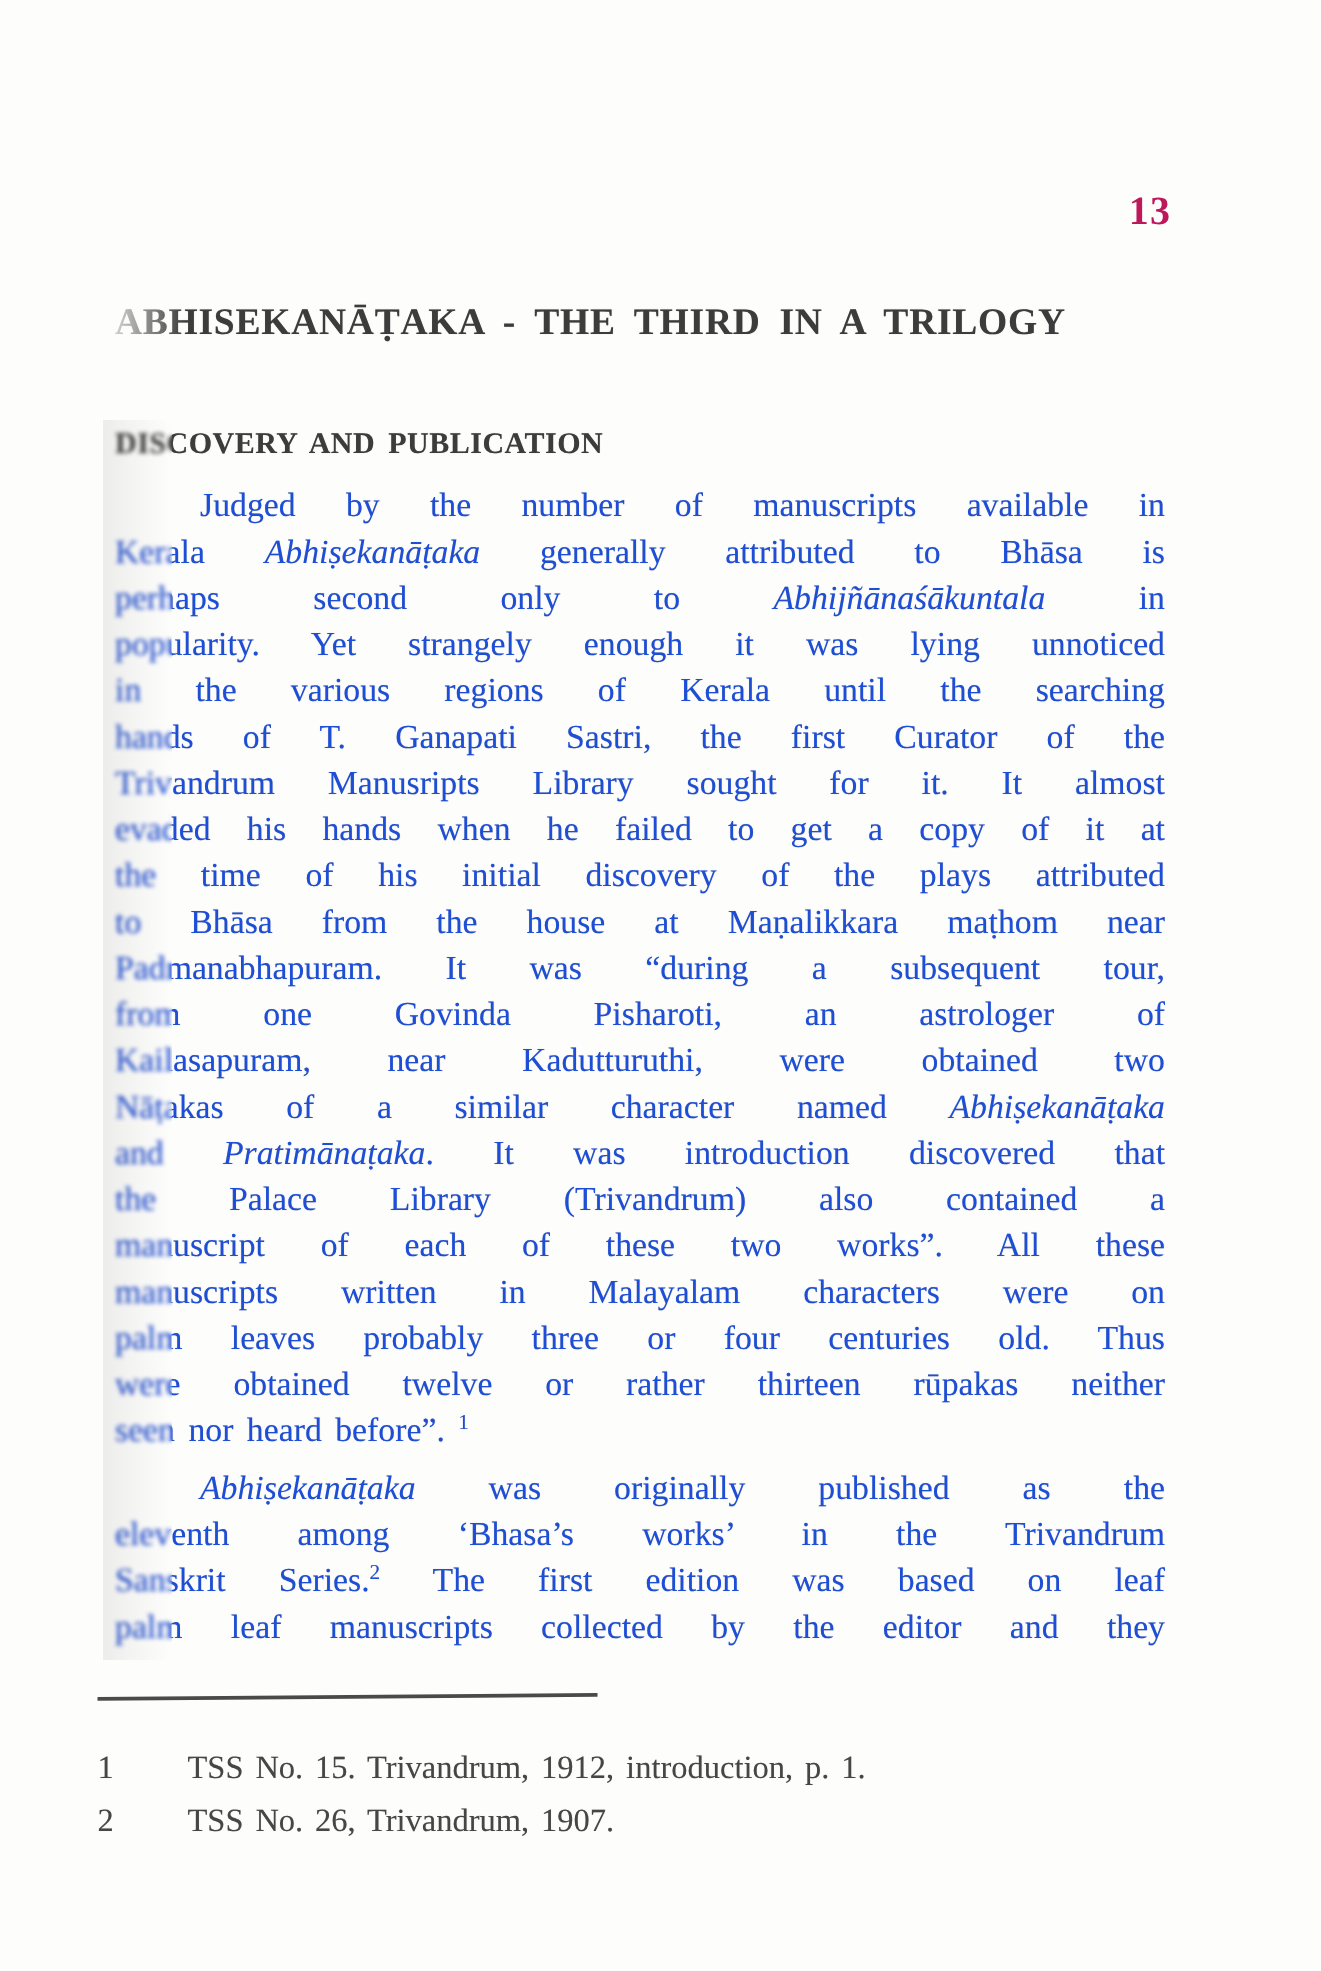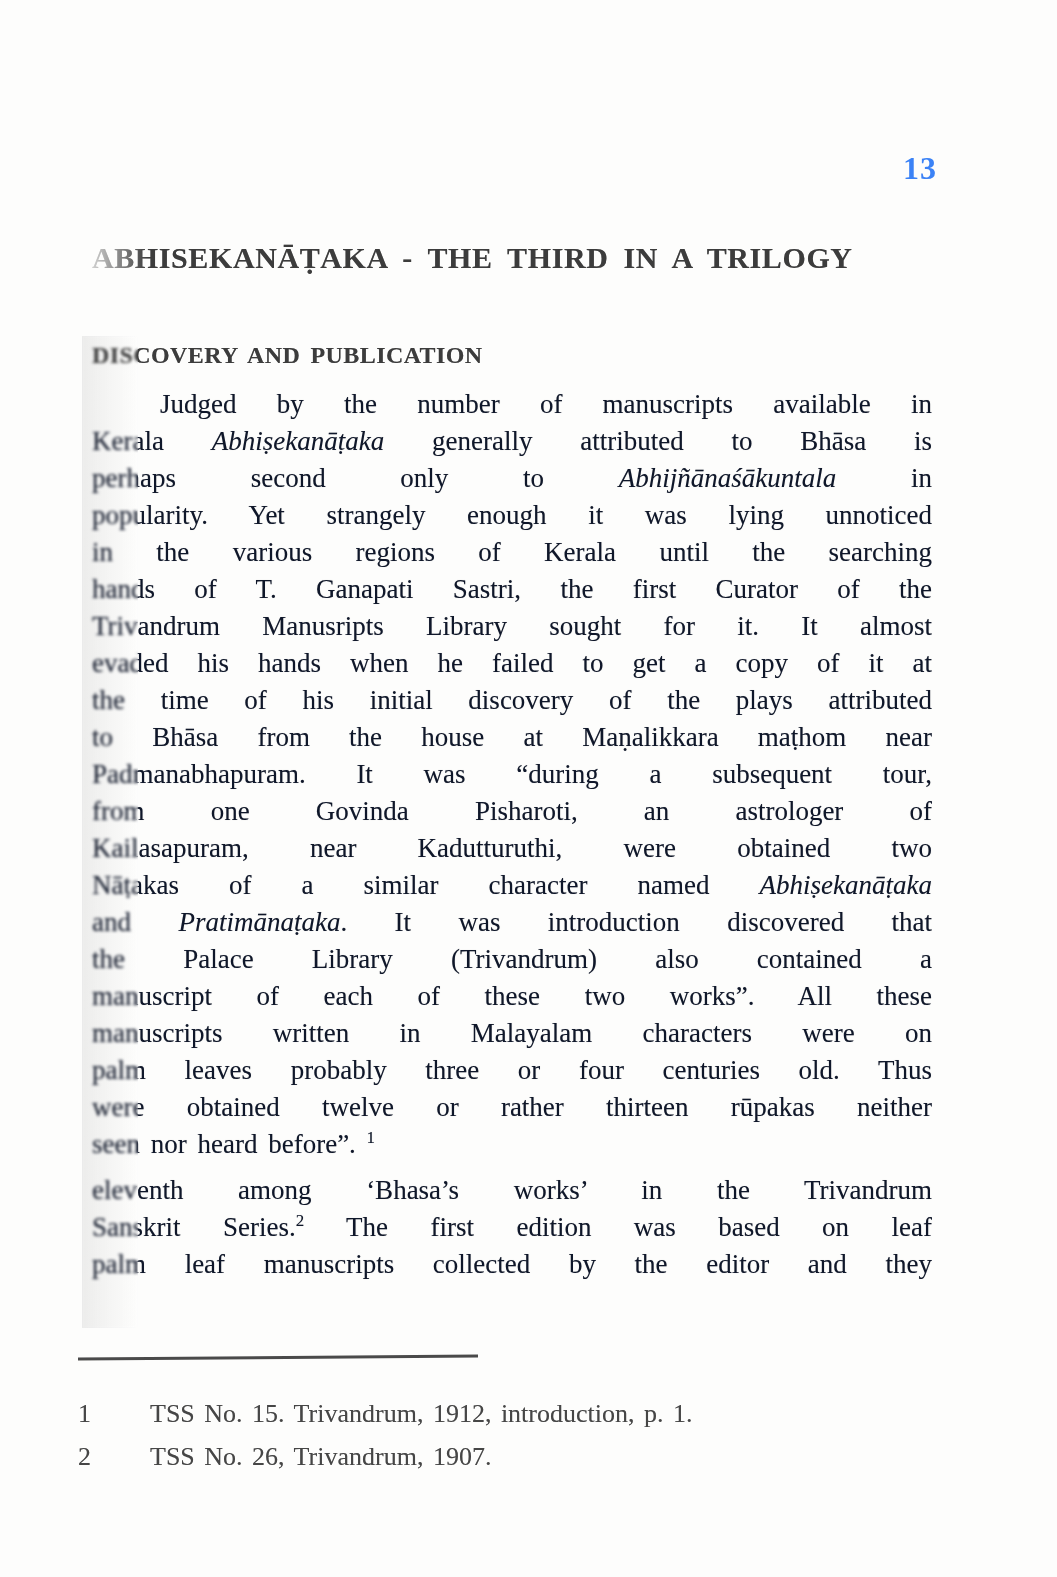--- a/index.html
+++ b/index.html
@@ -4,38 +4,38 @@
 <style>
   html,body { margin:0; padding:0; background:#ffffff; }
   .page {
     position:relative; width:1057px; height:1577px;
     background:#fdfdfc; overflow:hidden;
     font-family:"Liberation Serif","DejaVu Serif",serif;
     color:#474747;
   }
   .page-number {
     position:absolute; top:150px; right:120px;
-    font-size:32px; font-weight:bold; color:#3b82f6;
+    font-size:32px; font-weight:bold; color:#be185d;
     letter-spacing:1px;
   }
   .title {
     position:absolute; top:241px; left:92px; width:840px;
     margin:0; font-size:30px; font-weight:bold; color:#3c3c3c;
     letter-spacing:0.6px; word-spacing:7px; white-space:nowrap;
     text-shadow:0 0 0.6px rgba(60,60,60,0.45);
   }
   .heading {
     position:absolute; top:342px; left:92px;
     margin:0; font-size:24px; font-weight:bold; color:#3c3c3c;
     letter-spacing:0.4px; word-spacing:4px;
     text-shadow:0 0 0.6px rgba(60,60,60,0.45);
   }
   .body-text {
     position:absolute; top:386px; left:92px; width:840px;
-    font-size:27px; line-height:37px; color:#0f172a;
+    font-size:27px; line-height:37px; color:#1d4ed8;
     word-spacing:4px;
     text-shadow:0 0 0.7px rgba(70,70,70,0.40);
   }
   .para { margin:0; }
   .para + .para { margin-top:9px; }
   .line { text-align:justify; height:37px; overflow:hidden; }
   .line::after { content:""; display:inline-block; width:100%; height:0; }
   .line.indent { text-indent:68px; }
   .line.last { text-align:left; }
   .line.last::after { content:none; }
@@ -92,20 +92,21 @@
         <div class="line"><span>Nāṭakas of a similar character named </span><span class="it">Abhiṣekanāṭaka</span></div>
         <div class="line"><span>and </span><span class="it">Pratimānaṭaka</span><span>. It was introduction discovered that</span></div>
         <div class="line"><span>the Palace Library (Trivandrum) also contained a</span></div>
         <div class="line"><span>manuscript of each of these two works”. All these</span></div>
         <div class="line"><span>manuscripts written in Malayalam characters were on</span></div>
         <div class="line"><span>palm leaves probably three or four centuries old. Thus</span></div>
         <div class="line"><span>were obtained twelve or rather thirteen rūpakas neither</span></div>
         <div class="line last"><span>seen nor heard before”. </span><span class="sup">1</span></div>
       </div>
       <div class="para">
+        <div class="line indent"><span class="it">Abhiṣekanāṭaka</span><span> was originally published as the</span></div>
         <div class="line"><span>eleventh among ‘Bhasa’s works’ in the Trivandrum</span></div>
         <div class="line"><span>Sanskrit Series.</span><span class="sup">2</span><span> The first edition was based on leaf</span></div>
         <div class="line"><span>palm leaf manuscripts collected by the editor and they</span></div>
       </div>
     </div>
 
   <div class="fn-rule"></div>
 
   <div class="footnotes">
     <div class="fn-row">

